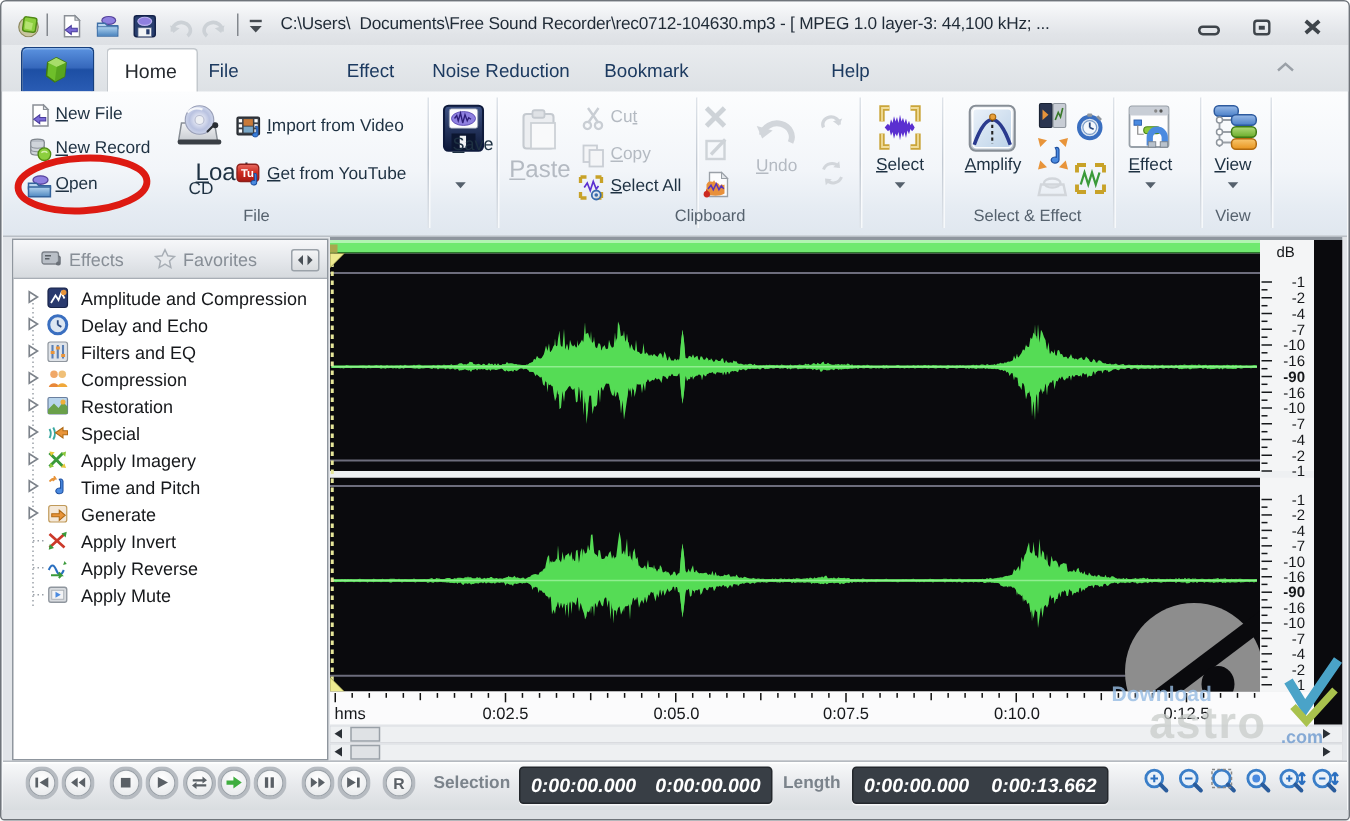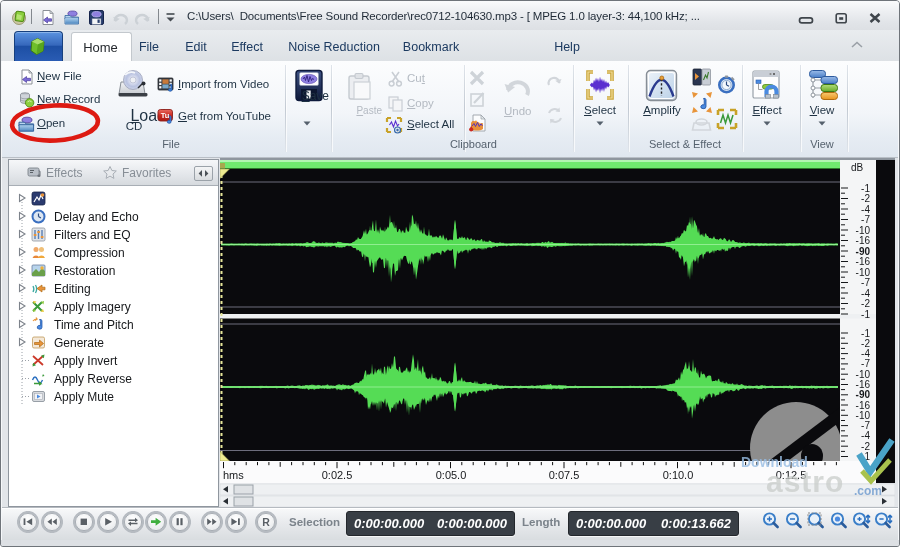--- a/index.html
+++ b/index.html
@@ -69,21 +69,20 @@
  box-shadow:inset 0 1px 0 #8ab4ea;"></div>
 <svg class="ab" style="left:27px;top:36px" width="19" height="19" viewBox="0 0 19 19">
       <path d="M9.5 1.5 L16 4.8 L15 14 L8.5 17.5 L3 13.6 L3.8 4.6 Z" fill="#6fbf2a" stroke="#3e7a10" stroke-width="1"></path>
       <path d="M9.5 1.5 L16 4.8 L9.8 7.6 L3.8 4.6 Z" fill="#a8dd6a"></path>
       <path d="M9.8 7.6 L16 4.8 L15 14 L8.5 17.5 Z" fill="#58a51e"></path>
     </svg>
 <div class="ab" style="left:70px;top:31px;width:59px;height:29px;border-radius:3px 3px 0 0;
  background:#fff;border:1px solid #c3c8cd;border-bottom:none;"></div>
 <div class="ab txt" style="left:70px;top:39px;width:59px;text-align:center;font-size:13px;color:#25292e">Home</div>
 <div class="ab txt" style="left:148px;top:39px;width:160px;margin-left:-80px;text-align:center;font-size:12.5px;color:#1c3a60">File</div>
-<div class="ab txt" style="left:195px;top:39px;width:160px;margin-left:-80px;text-align:center;font-size:12.5px;color:#1c3a60">Edit</div>
 <div class="ab txt" style="left:246px;top:39px;width:160px;margin-left:-80px;text-align:center;font-size:12.5px;color:#1c3a60">Effect</div>
 <div class="ab txt" style="left:333px;top:39px;width:160px;margin-left:-80px;text-align:center;font-size:12.5px;color:#1c3a60">Noise Reduction</div>
 <div class="ab txt" style="left:430px;top:39px;width:160px;margin-left:-80px;text-align:center;font-size:12.5px;color:#1c3a60">Bookmark</div>
 <div class="ab txt" style="left:566px;top:39px;width:160px;margin-left:-80px;text-align:center;font-size:12.5px;color:#1c3a60">Help</div>
 <svg class="ab" style="left:848px;top:38px" width="16" height="12" viewBox="0 0 16 12">
       <path d="M3 8 L8 3.5 L13 8" fill="none" stroke="#9aa0a7" stroke-width="1.6"></path>
     </svg>
 <div class="ab" style="left:1px;top:60px;width:896px;height:96px;
  background:linear-gradient(#fcfdfe,#f2f5f9 55%,#e6ecf3 80%,#e0e7ef);border-bottom:1px solid #b9bfc6;"></div>
 <div class="ab" style="left:283.5px;top:64px;width:1px;height:87px;background:linear-gradient(#dfe4ea,#c3cad3 50%,#dfe4ea)"></div>
@@ -199,21 +198,21 @@
     </svg>
 <div class="ab txt" style="left:284px;top:88px;width:44px;text-align:right;font-size:12px;color:#1e3142"><u>S</u>ave</div>
 <svg class="ab" style="left:301px;top:119px" width="10" height="7" viewBox="0 0 10 7">
       <path d="M1.5 1.5 h7 l-3.5 4 z" fill="#55606c"></path>
     </svg>
 <svg class="ab" style="left:344px;top:71px" width="30" height="30" viewBox="0 0 30 30">
       <rect x="4" y="4" width="20" height="23" rx="2" fill="#eceef1" stroke="#c5cad0" stroke-width="1.4"></rect>
       <rect x="10" y="1.5" width="8" height="5" rx="1.4" fill="#dfe2e6" stroke="#c5cad0" stroke-width="1.2"></rect>
       <rect x="9" y="10" width="16" height="17" fill="#f8f9fa" stroke="#ccd1d6" stroke-width="1.2"></rect>
     </svg>
-<div class="ab txt" style="left:337px;top:104px;width:44px;text-align:right;font-size:10px;color:#1e3142"><span style="color:#b4bac2"><u>P</u>aste</span></div>
+<div class="ab txt" style="left:337px;top:104px;width:44px;text-align:center;font-size:16px;color:#1e3142"><span style="color:#b4bac2"><u>P</u>aste</span></div>
 <svg class="ab" style="left:386px;top:69px" width="18" height="17" viewBox="0 0 18 17">
       <path d="M5 2 L12 12 M12 2 L5 12" stroke="#c9ced4" stroke-width="1.6"></path>
       <circle cx="4.6" cy="13.6" r="2.4" fill="none" stroke="#c9ced4" stroke-width="1.5"></circle>
       <circle cx="12" cy="13.6" r="2.4" fill="none" stroke="#c9ced4" stroke-width="1.5"></circle>
     </svg>
 <div class="ab txt" style="left:406px;top:70.5px;font-size:11.5px;color:#1e3142"><span style="color:#b4bac2">Cu<u>t</u></span></div>
 <svg class="ab" style="left:386px;top:94px" width="18" height="17" viewBox="0 0 18 17">
       <rect x="2" y="2" width="9" height="11" fill="#f4f5f7" stroke="#c9ced4" stroke-width="1.2"></rect>
       <rect x="6" y="5" width="9" height="11" fill="#f4f5f7" stroke="#c9ced4" stroke-width="1.2"></rect>
     </svg>
@@ -380,20 +379,21 @@
       <path d="M4 2 v206" stroke="#9aa0a7" stroke-width="1" stroke-dasharray="1,2"></path>
     </svg>
 <svg class="ab" style="left:16px;top:192px" width="10" height="10" viewBox="0 0 10 10">
       <path d="M2.5 1.5 v7 l5.5-3.5z" fill="#fff" stroke="#7d838b" stroke-width="1.1"></path>
     </svg>
 <svg class="ab" style="left:30px;top:190px" width="15" height="15" viewBox="0 0 15 15">
       <rect x="1" y="1" width="13" height="13" rx="2" fill="#2a3a6e" stroke="#18244a" stroke-width="0.8"></rect>
       <path d="M3 11 l3-5 2 3 2-5 2 4" stroke="#fff" stroke-width="1.2" fill="none"></path>
       <circle cx="11.5" cy="4" r="1.8" fill="#e8943a"></circle>
     </svg>
+<div class="ab txt" style="left:53px;top:190.5px;font-size:12px;color:#16181b">Amplitude and Compression</div>
 <svg class="ab" style="left:16px;top:210px" width="10" height="10" viewBox="0 0 10 10">
       <path d="M2.5 1.5 v7 l5.5-3.5z" fill="#fff" stroke="#7d838b" stroke-width="1.1"></path>
     </svg>
 <svg class="ab" style="left:30px;top:208px" width="15" height="15" viewBox="0 0 15 15">
       <circle cx="7.5" cy="7.5" r="6" fill="#dce6f2" stroke="#3a6fc0" stroke-width="2"></circle>
       <path d="M7.5 7.5 v-3 M7.5 7.5 l2.4 1.4" stroke="#2a4a80" stroke-width="1.2"></path>
     </svg>
 <div class="ab txt" style="left:53px;top:208.5px;font-size:12px;color:#16181b">Delay and Echo</div>
 <svg class="ab" style="left:16px;top:228px" width="10" height="10" viewBox="0 0 10 10">
       <path d="M2.5 1.5 v7 l5.5-3.5z" fill="#fff" stroke="#7d838b" stroke-width="1.1"></path>
@@ -425,21 +425,21 @@
       <circle cx="11" cy="5" r="1.7" fill="#f0b03a"></circle>
     </svg>
 <div class="ab txt" style="left:53px;top:262.5px;font-size:12px;color:#16181b">Restoration</div>
 <svg class="ab" style="left:16px;top:282px" width="10" height="10" viewBox="0 0 10 10">
       <path d="M2.5 1.5 v7 l5.5-3.5z" fill="#fff" stroke="#7d838b" stroke-width="1.1"></path>
     </svg>
 <svg class="ab" style="left:30px;top:280px" width="15" height="15" viewBox="0 0 15 15">
       <path d="M2 5 a6 6 0 0 1 0 6 M4.5 4 a8 8 0 0 1 0 8" stroke="#3aa8a0" stroke-width="1.3" fill="none"></path>
       <path d="M6 7.5 l5-3.5 v2.2 h3 v2.6 h-3 v2.2z" fill="#e8943a" stroke="#b06a14" stroke-width="0.7"></path>
     </svg>
-<div class="ab txt" style="left:53px;top:280.5px;font-size:12px;color:#16181b">Editing</div>
+<div class="ab txt" style="left:53px;top:280.5px;font-size:12px;color:#16181b">Special</div>
 <svg class="ab" style="left:16px;top:300px" width="10" height="10" viewBox="0 0 10 10">
       <path d="M2.5 1.5 v7 l5.5-3.5z" fill="#fff" stroke="#7d838b" stroke-width="1.1"></path>
     </svg>
 <svg class="ab" style="left:30px;top:298px" width="15" height="15" viewBox="0 0 15 15">
       <path d="M2 3 l9 9 M11 3 l-9 9" stroke="#3a9a3a" stroke-width="2"></path>
       <path d="M13 2 l-3 1 2.5 2.5z" fill="#8cc83c"></path>
       <path d="M2 13 l3-1 -2.5-2.5z" fill="#8cc83c"></path>
       <path d="M13 13 l-1-3 -2.5 2.5z" fill="#e8c83a"></path>
       <path d="M2 2 l1 3 2.5-2.5z" fill="#e8c83a"></path>
     </svg>

